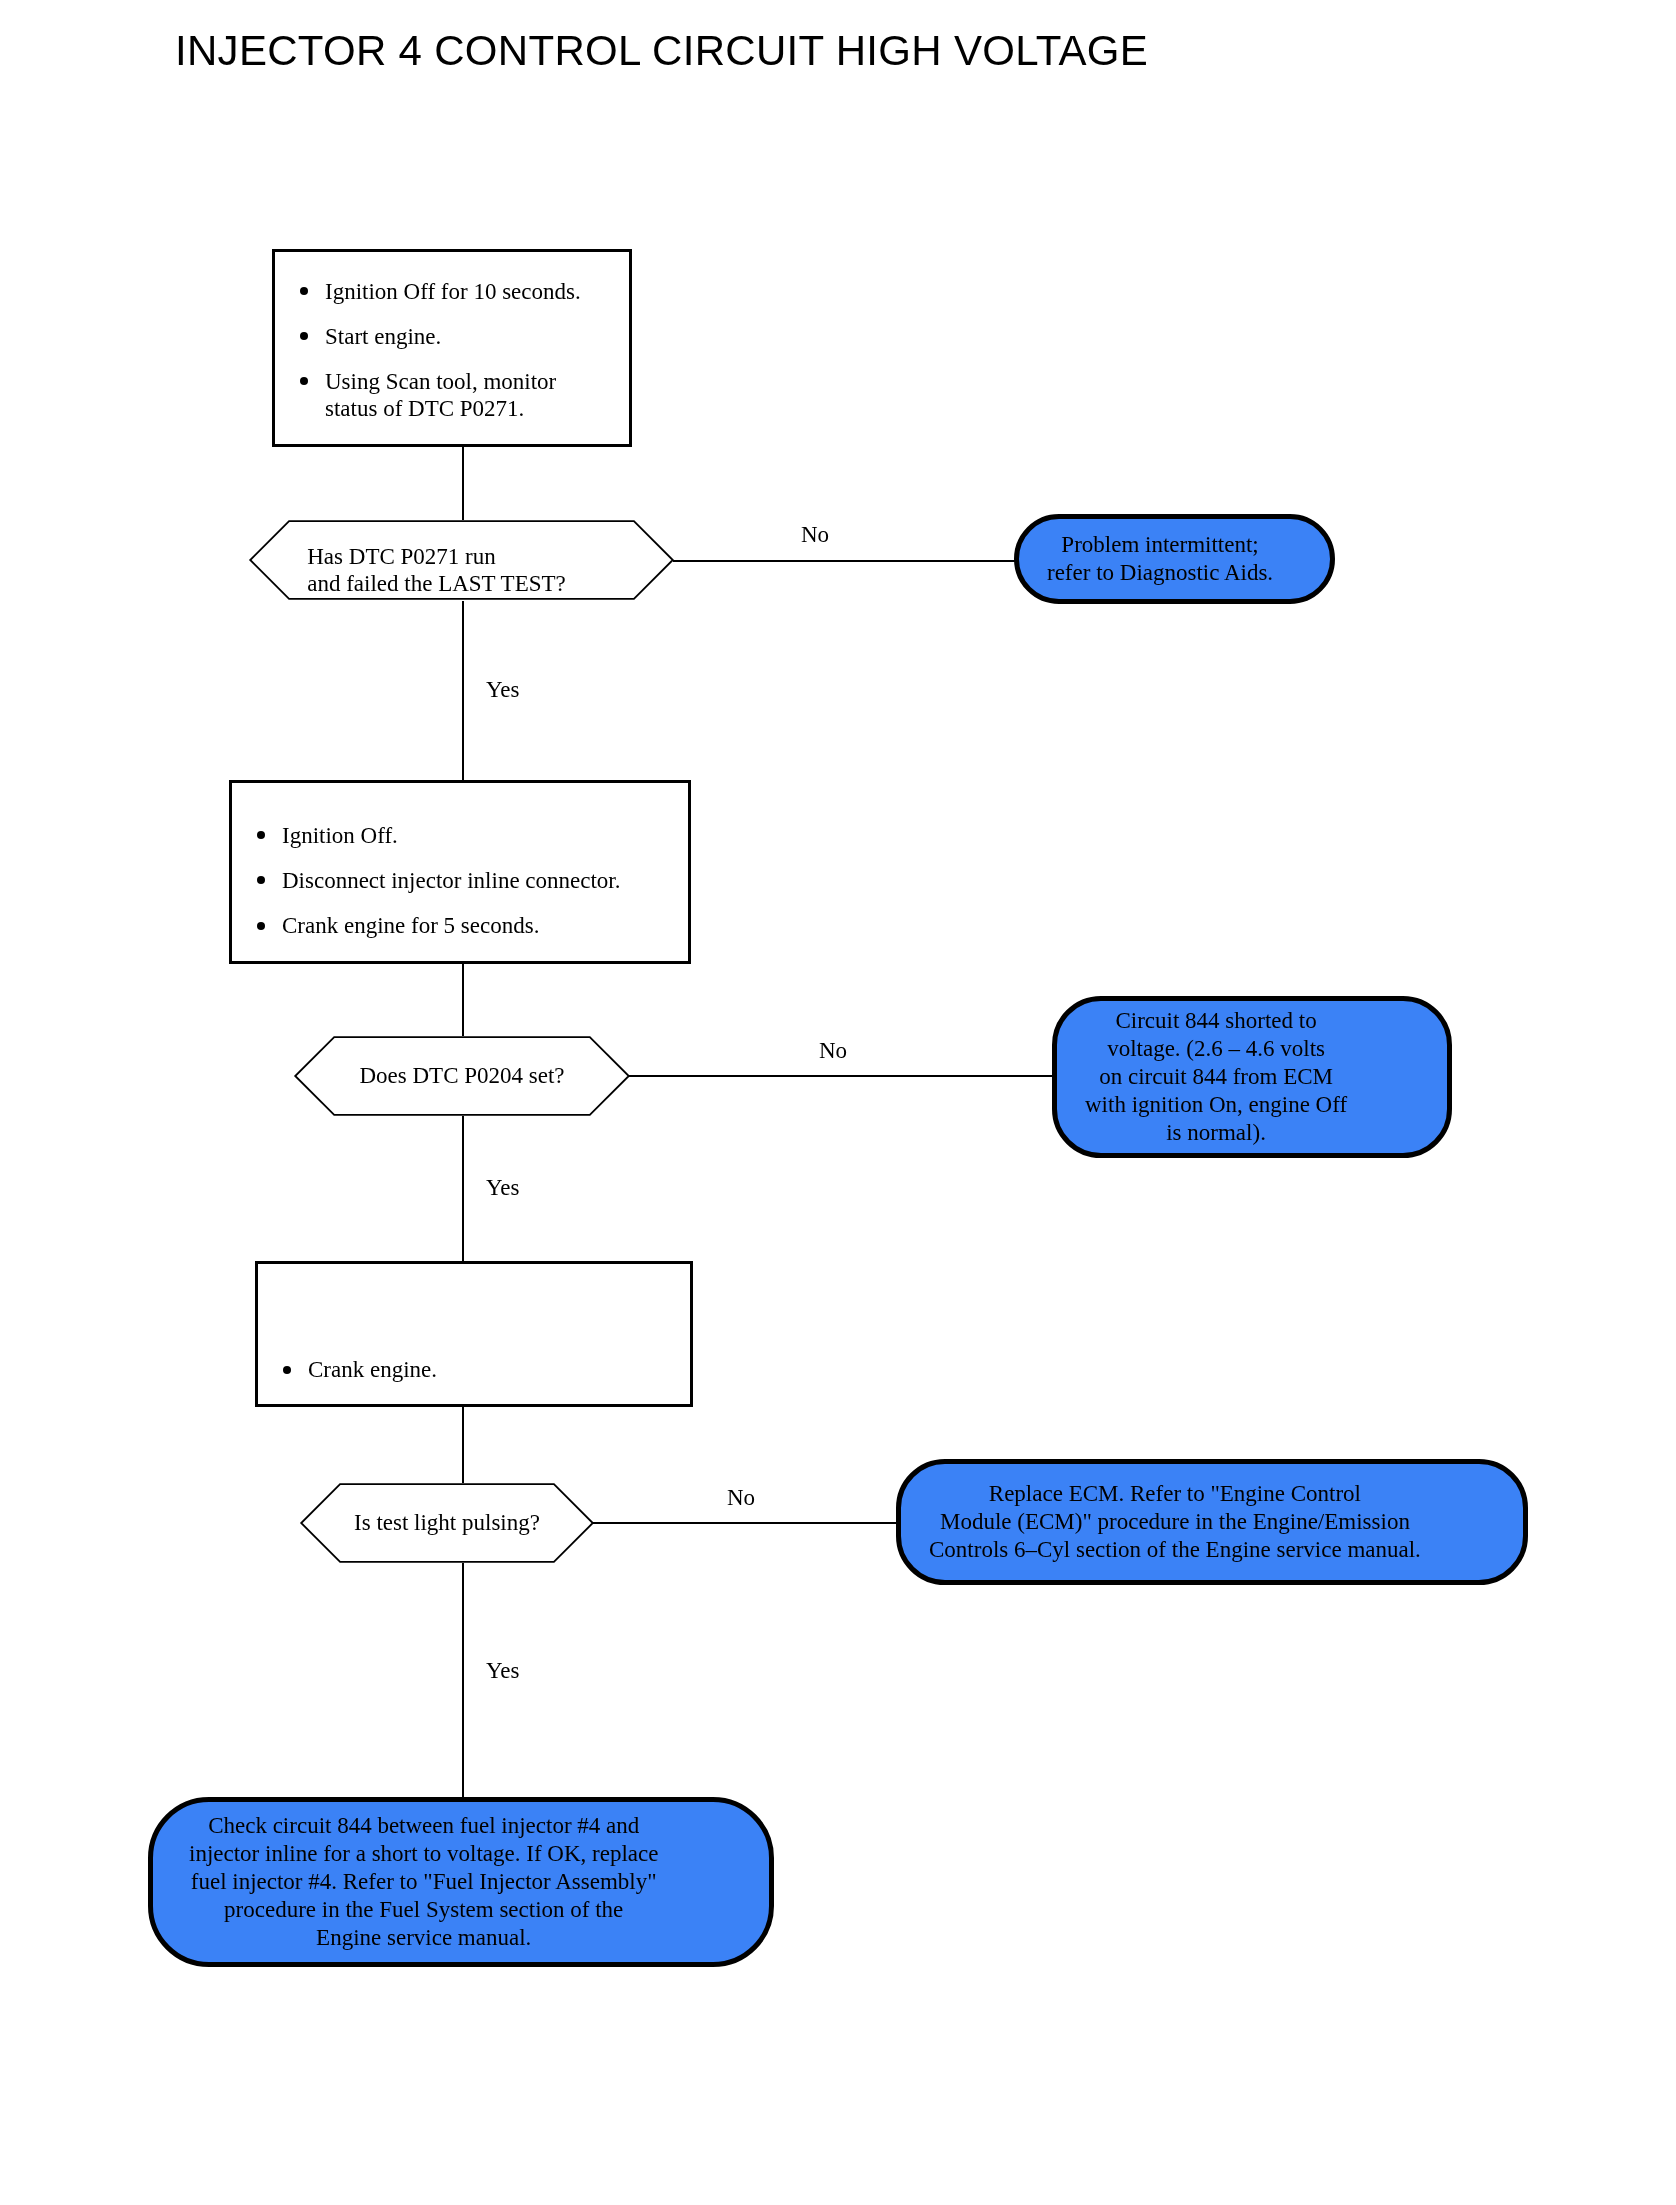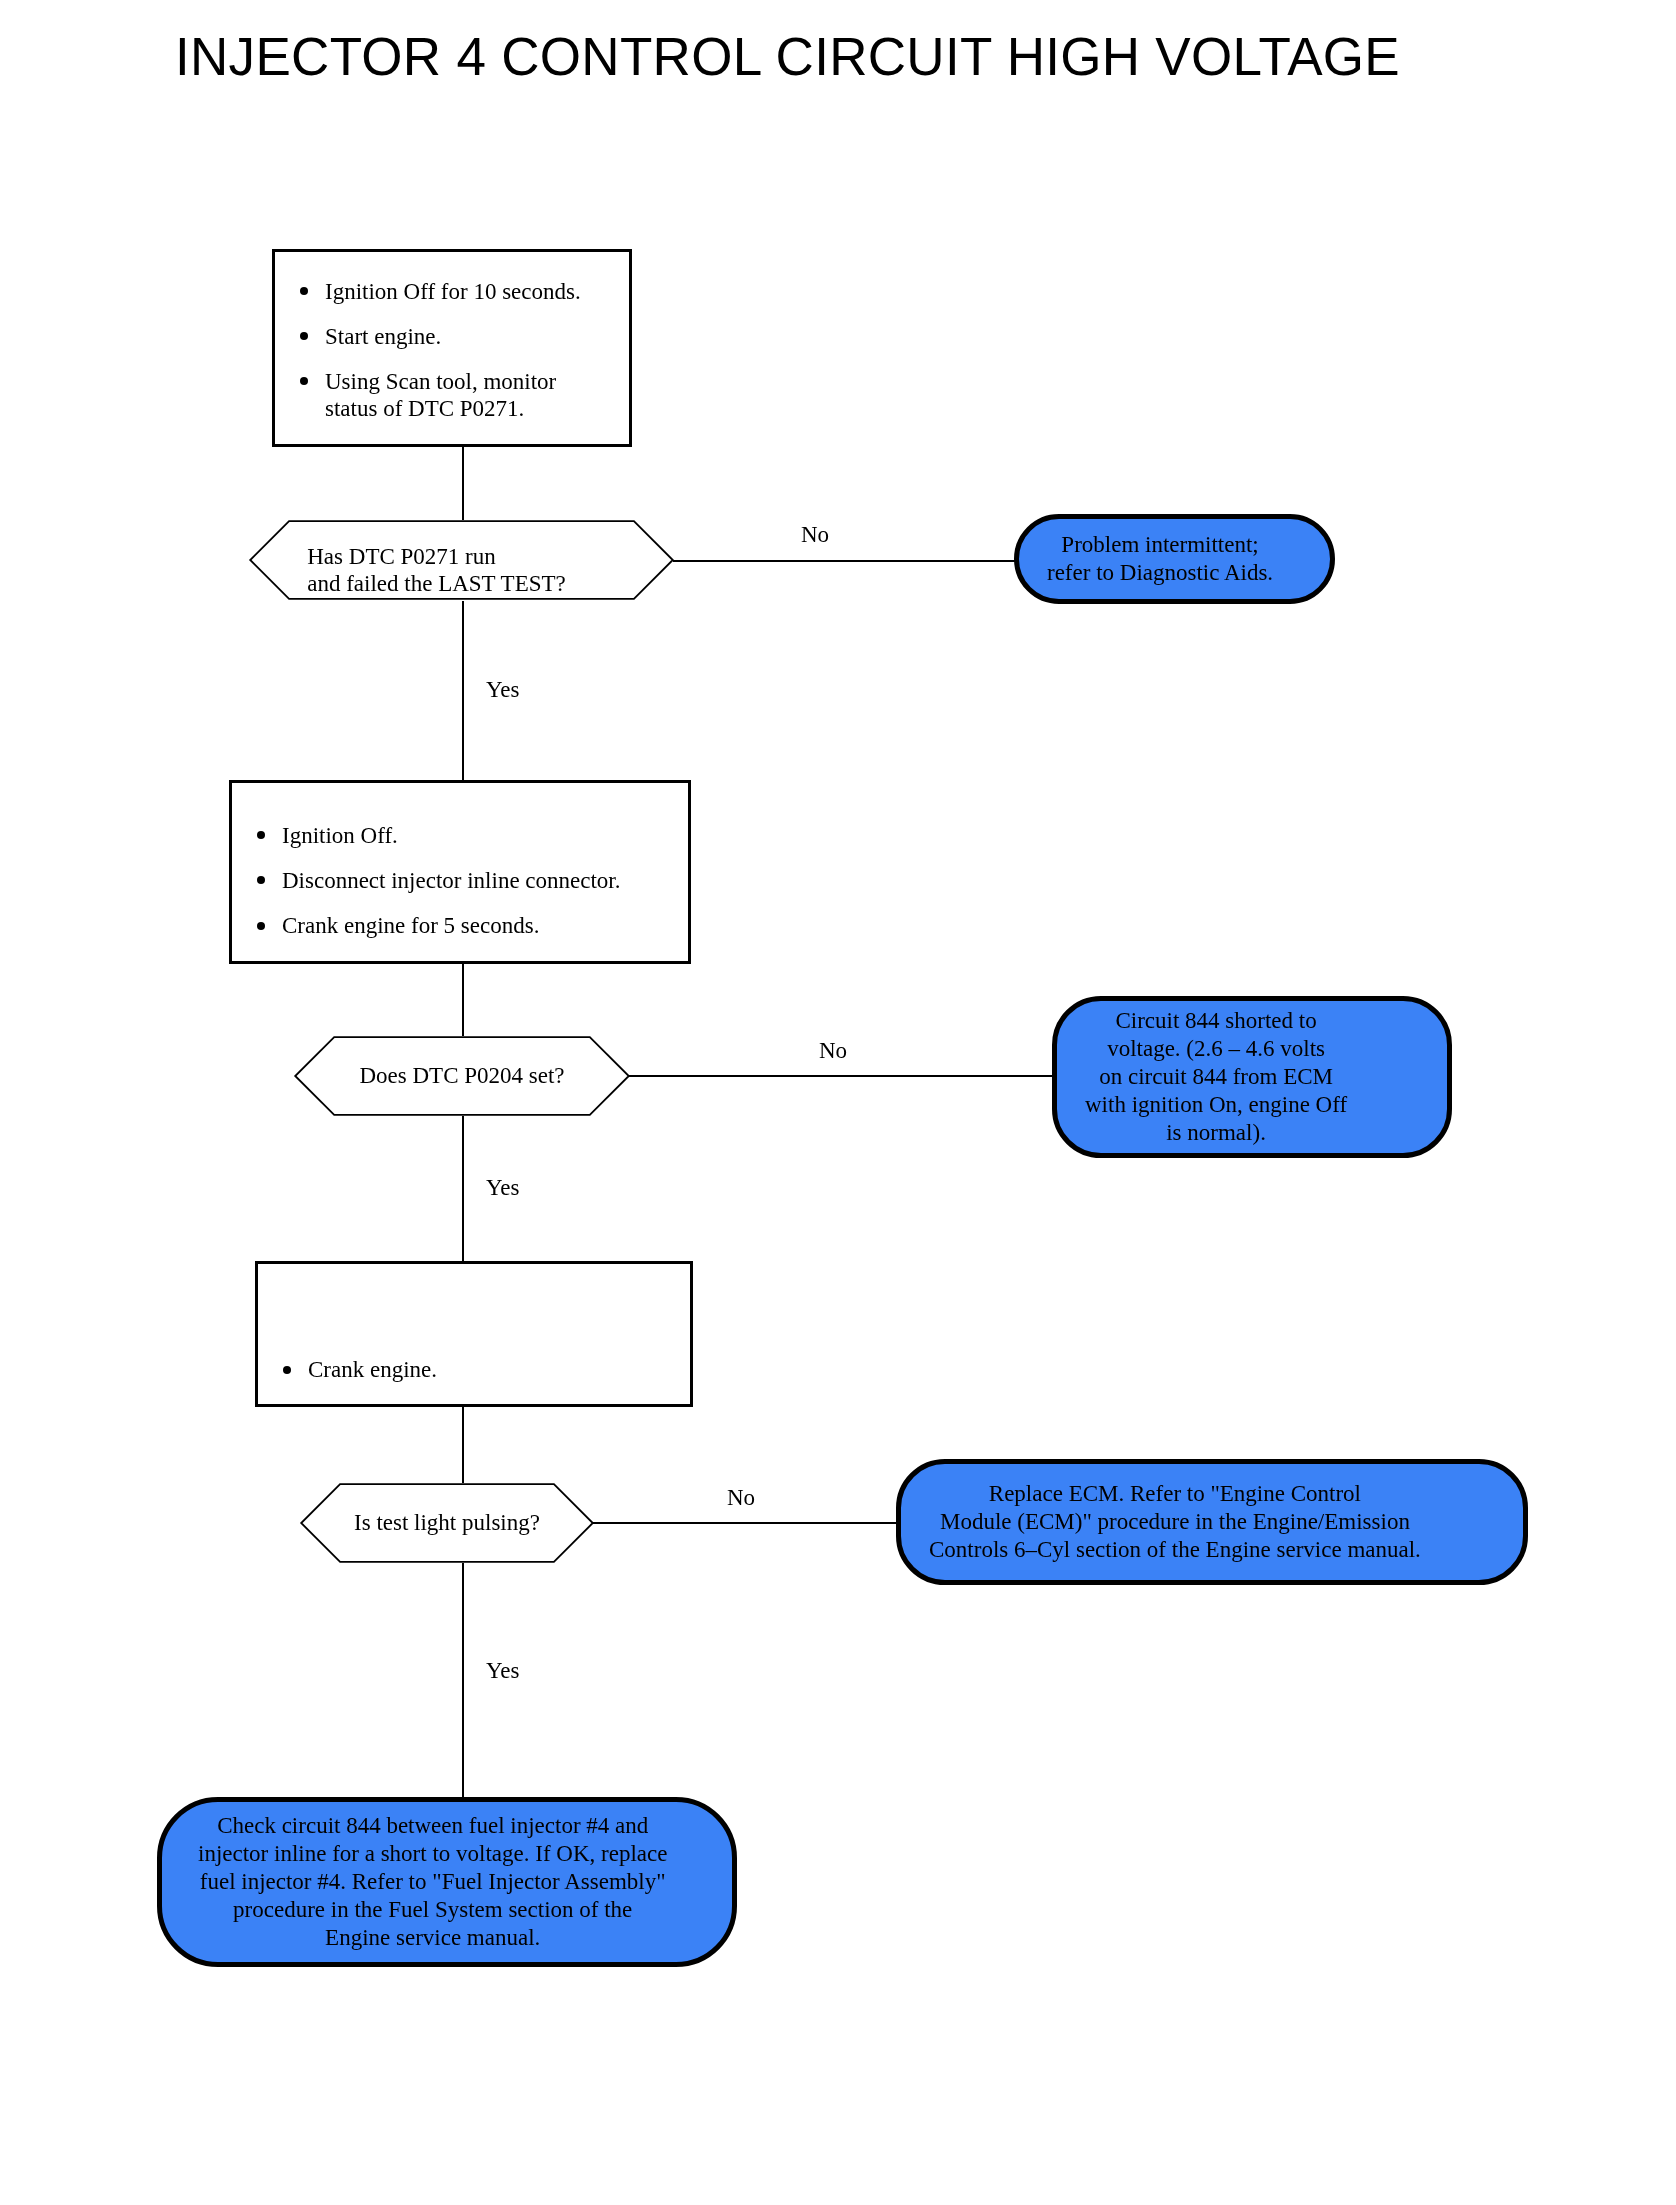--- a/index.html
+++ b/index.html
@@ -16,21 +16,21 @@
     font-family: "Liberation Serif", "DejaVu Serif", serif;
     color: #000000;
   }
 
   
   #chart-title {
     position: absolute;
     left: 175px;
     top: 29px;
     font-family: "Liberation Sans", "DejaVu Sans", sans-serif;
-    font-size: 53px;
+    font-size: 42px;
     font-weight: 400;
     letter-spacing: 0.3px;
     white-space: nowrap;
     line-height: 1.05;
   }
 
   
   .node {
     position: absolute;
     box-sizing: border-box;
@@ -214,21 +214,21 @@
 
   <div class="node terminator" style="left:896px; top:1459px; width:632px; height:126px;">
     <div class="ttext">Replace ECM. Refer to "Engine Control
 Module (ECM)" procedure in the Engine/Emission
 Controls 6–Cyl section of the Engine service manual.</div>
   </div>
 
   <div class="vline" style="left:462px; top:1563px; height:235px;"></div>
   <div class="branch-label" style="left:486px; top:1659px;">Yes</div>
 
-  <div class="node terminator" style="left:157px; top:1797px; width:580px; height:170px; border-radius:61px;">
+  <div class="node terminator" style="left:148px; top:1797px; width:626px; height:170px; border-radius:61px;">
     <div class="ttext" style="padding:0 36px;">Check circuit 844 between fuel injector #4 and
 injector inline for a short to voltage. If OK, replace
 fuel injector #4. Refer to "Fuel Injector Assembly"
 procedure in the Fuel System section of the
 Engine service manual.</div>
   </div>
 
 </div>
 
 

